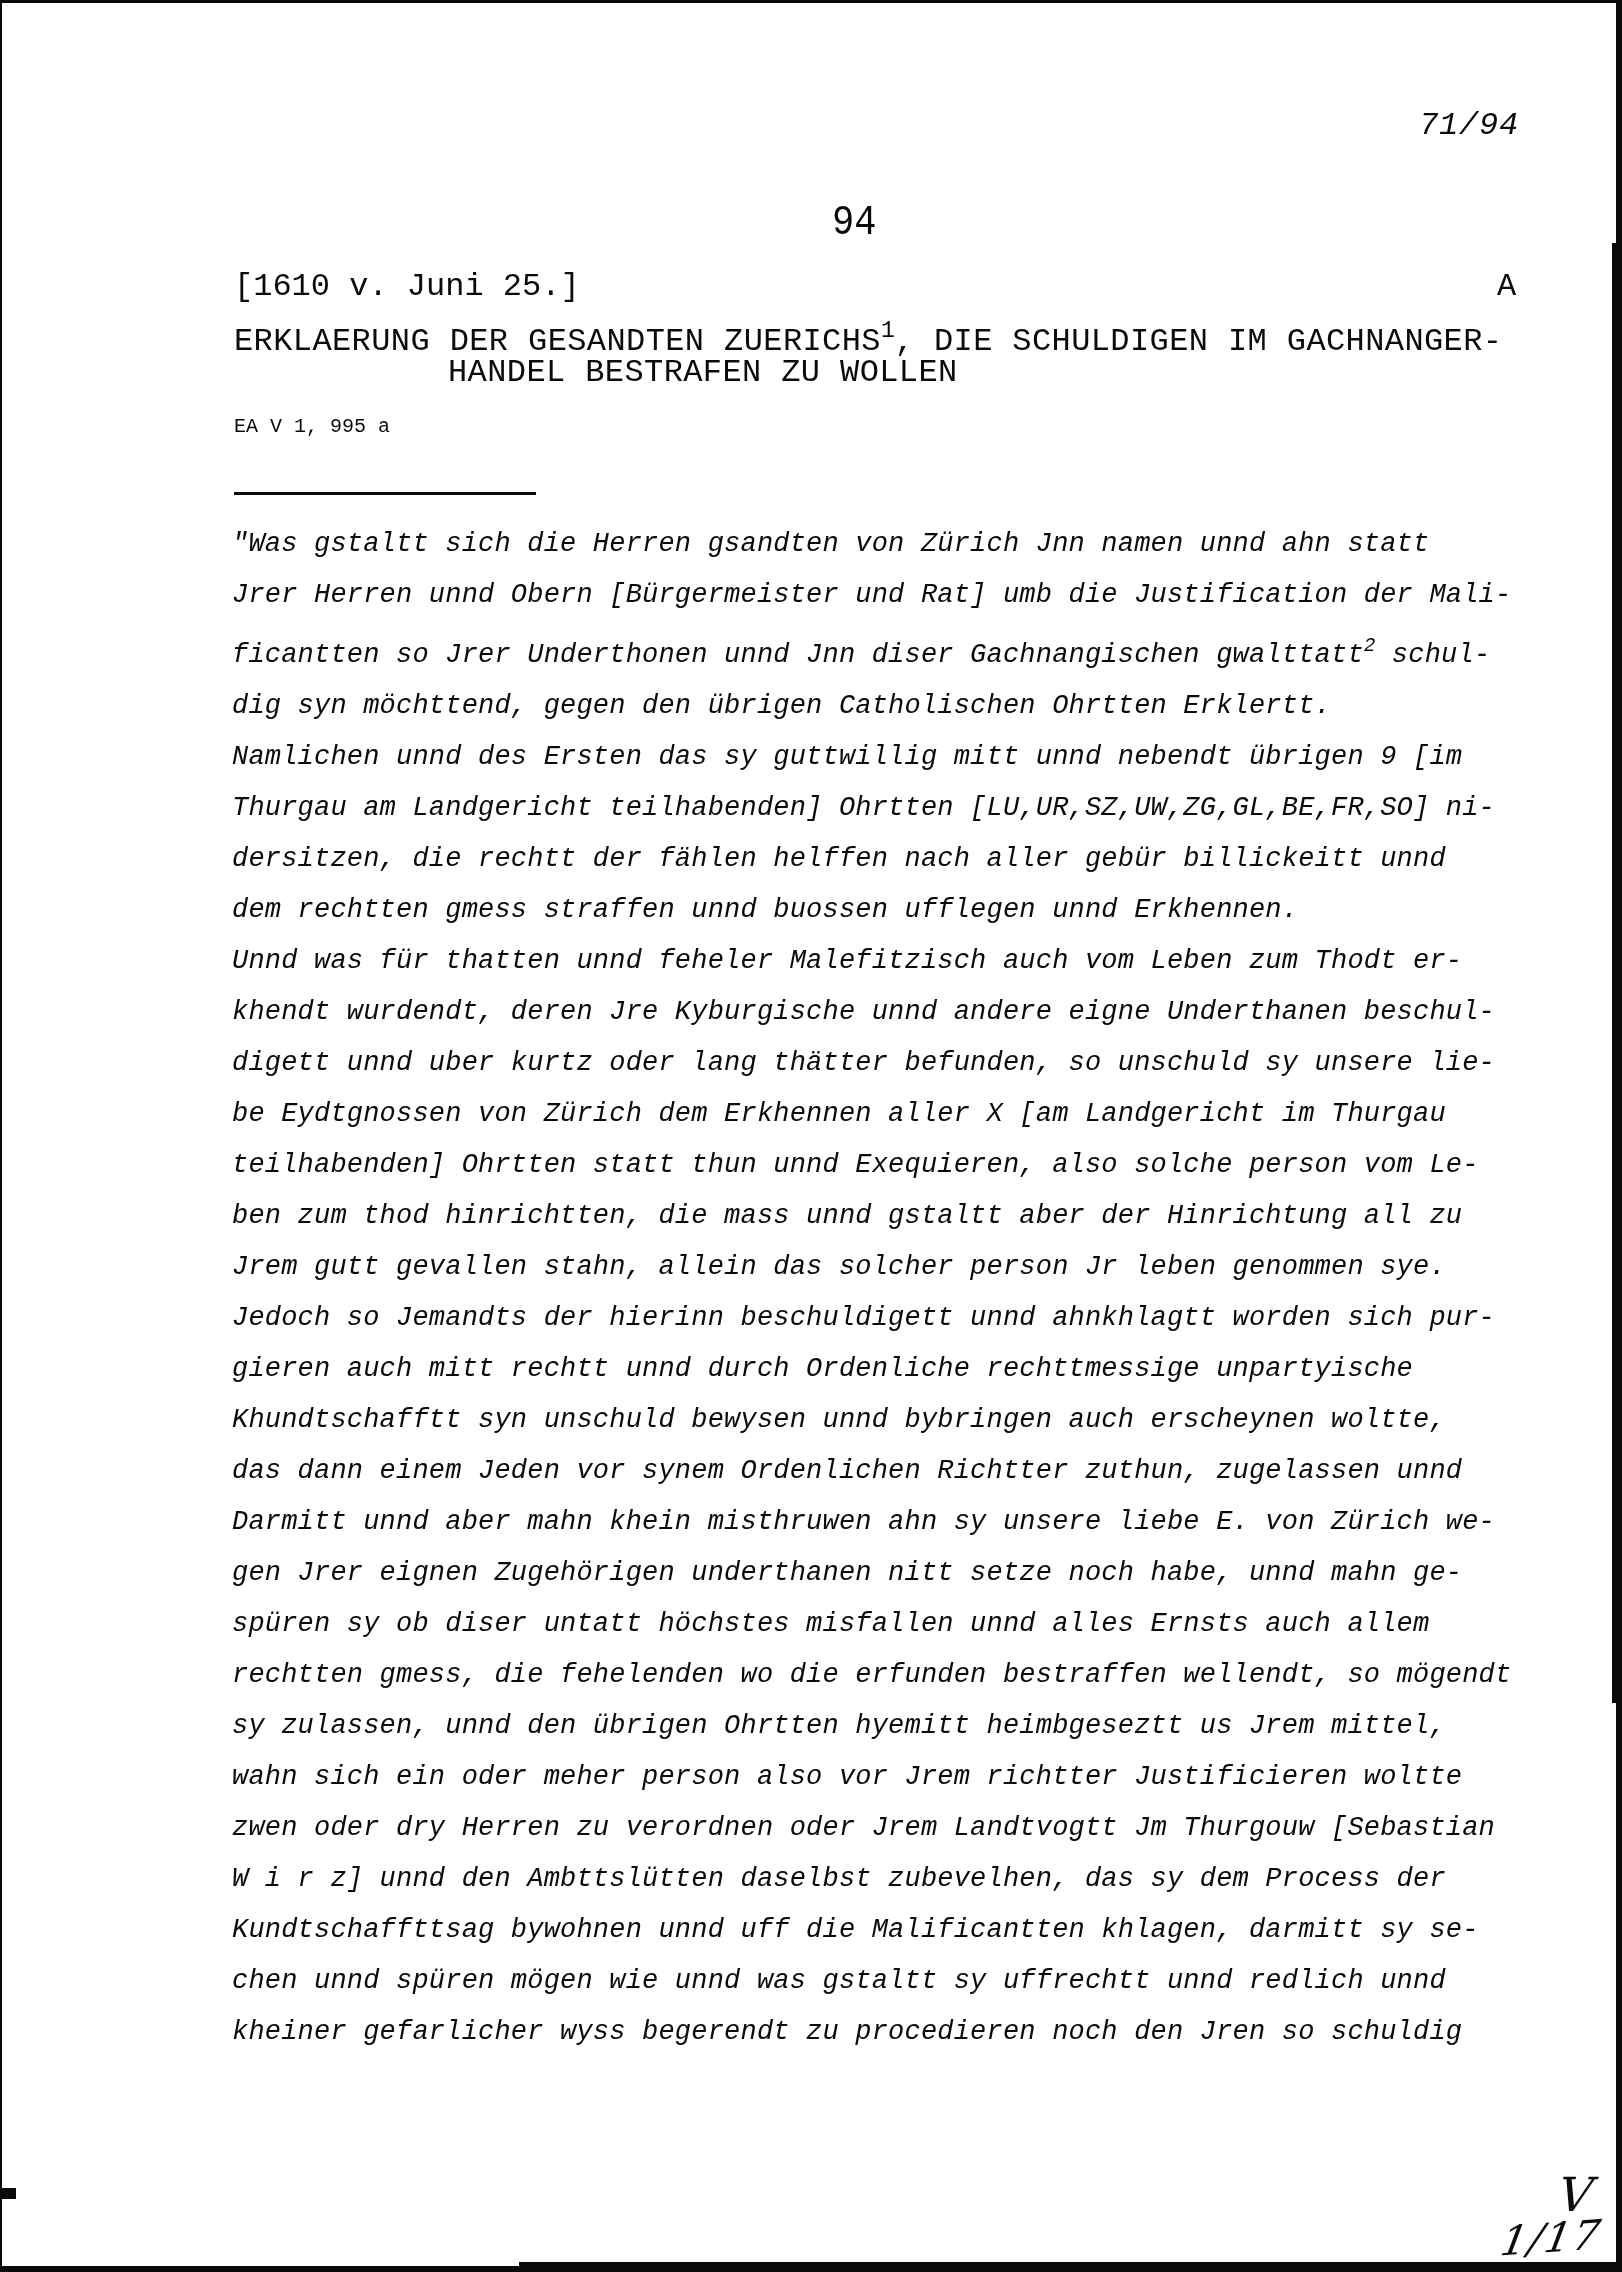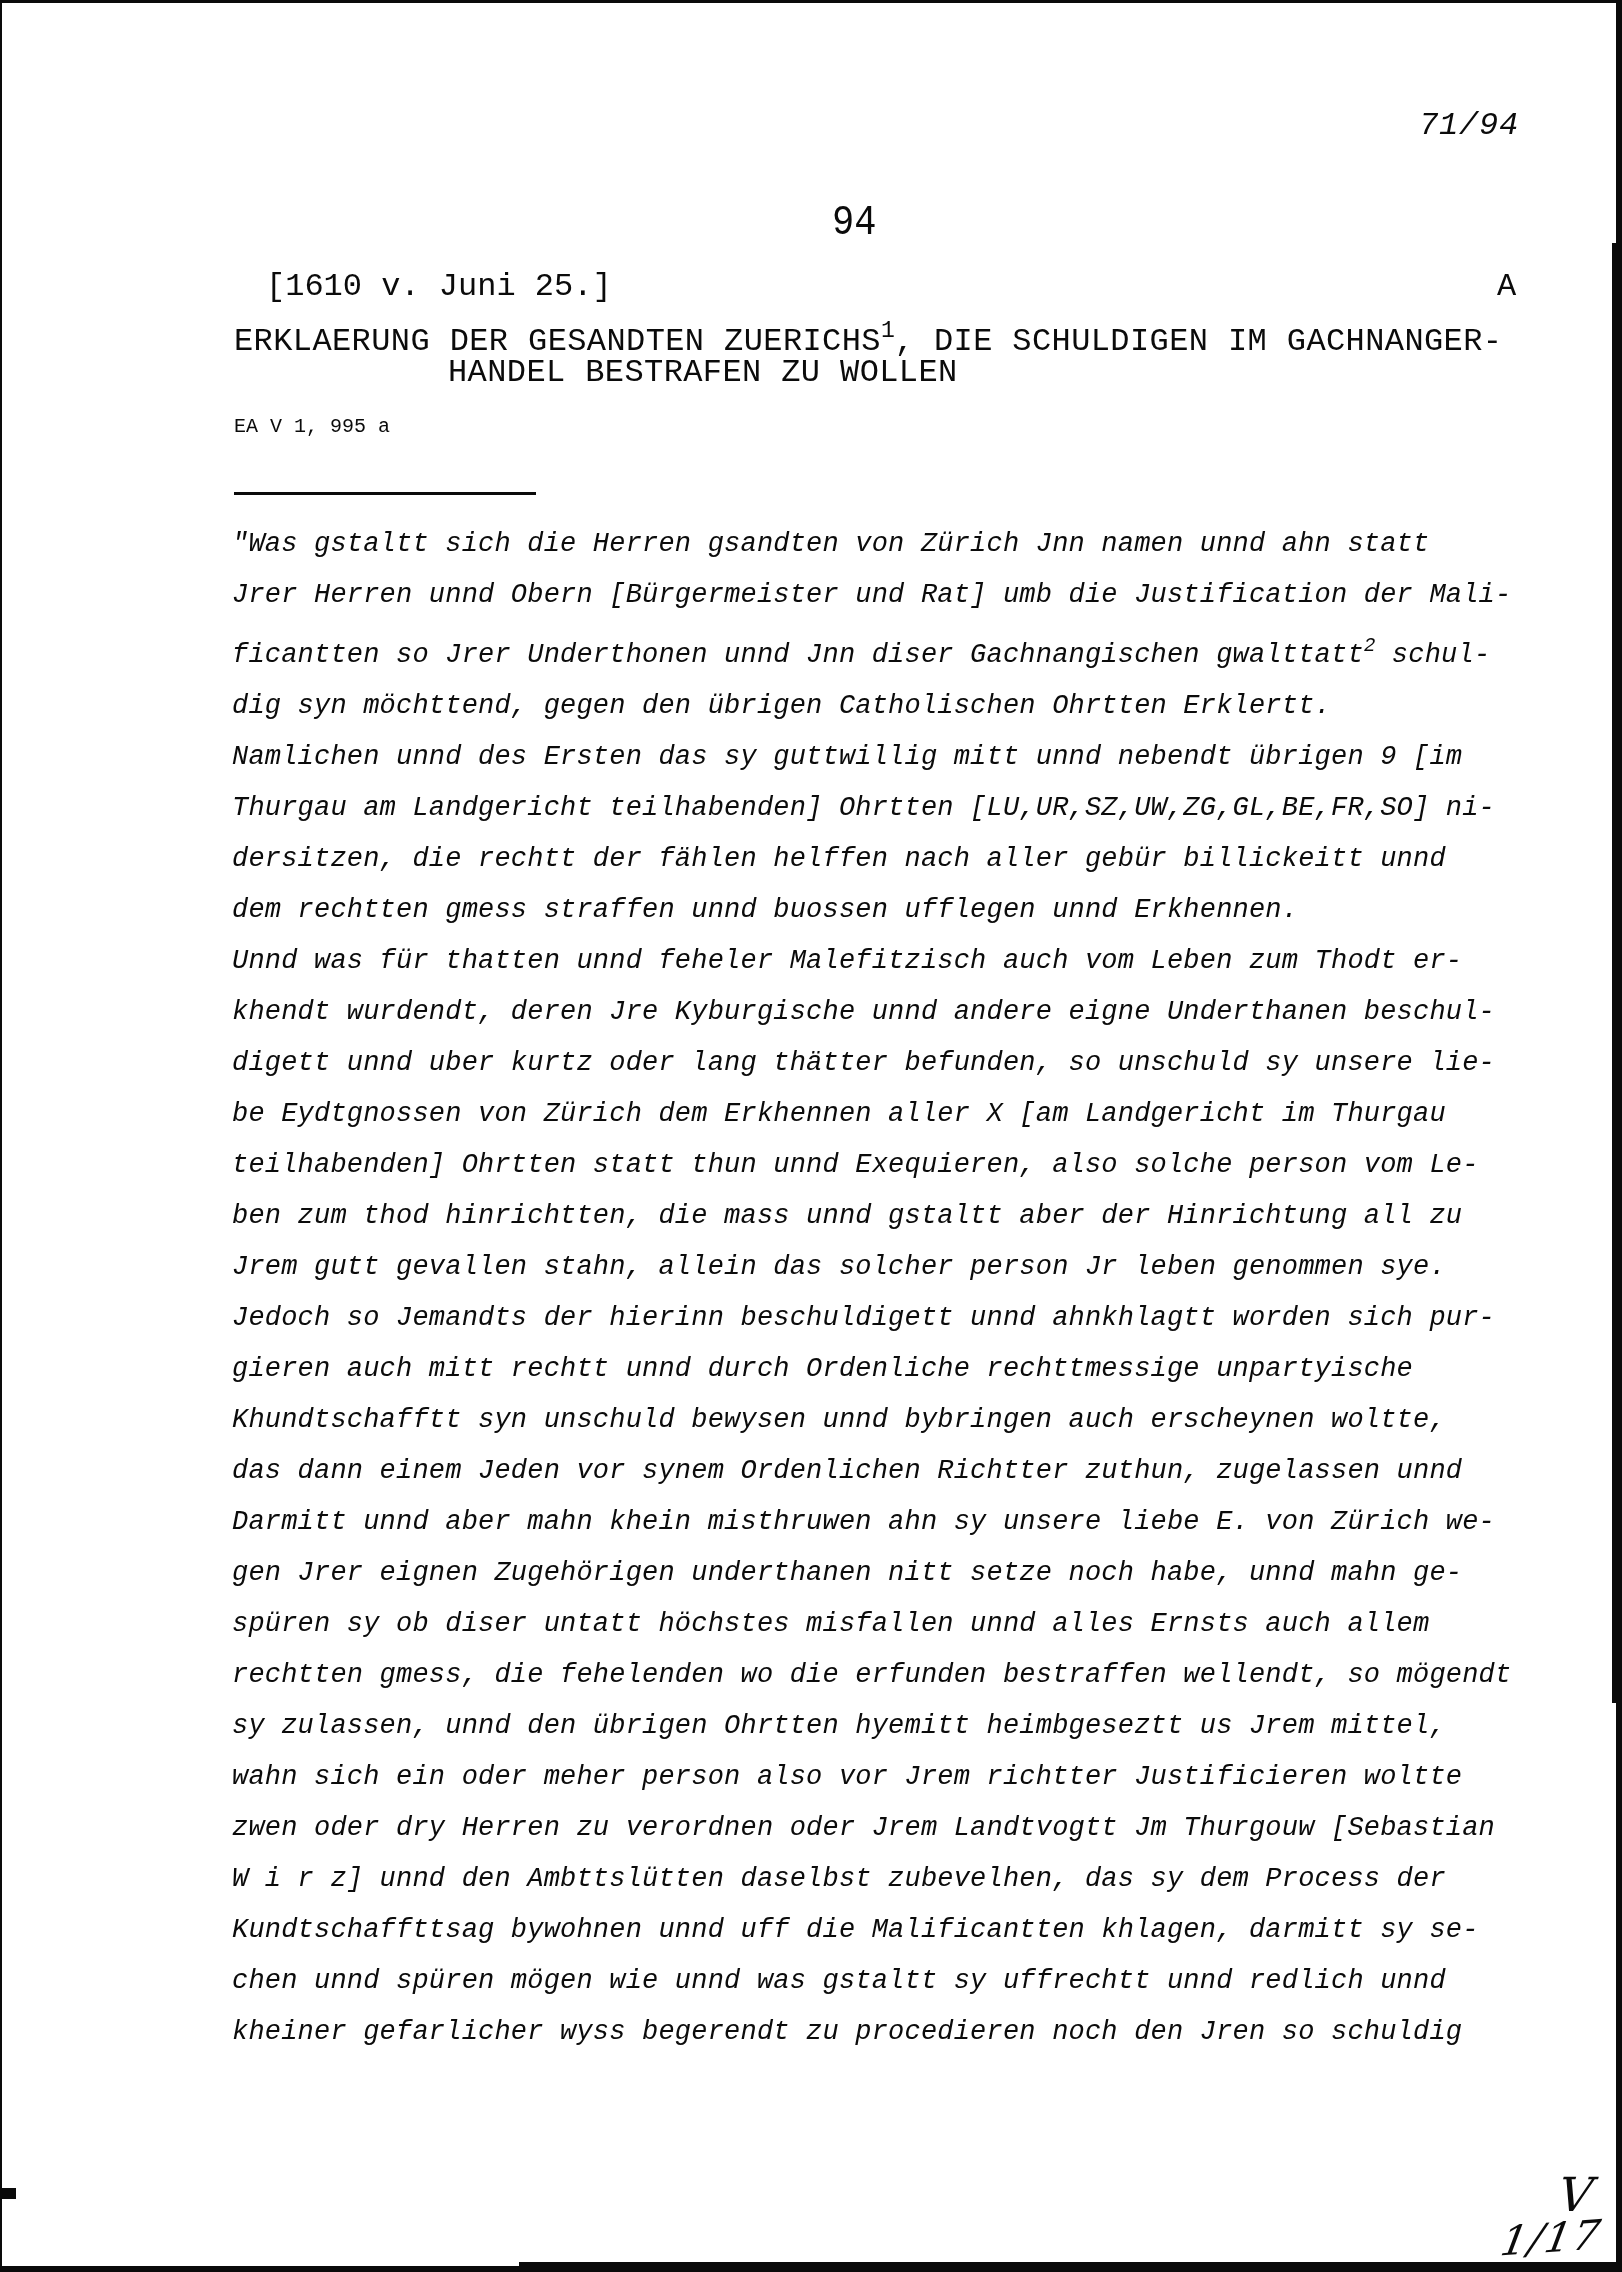--- a/index.html
+++ b/index.html
@@ -33,21 +33,21 @@
     font-size: 32px; font-style: italic;
     letter-spacing: 0.8px;
     margin-left: 27px;
   }
   .pagenum {
     left: 832px; top: 198px;
     font-size: 37px;
     transform: scaleY(1.15);
     transform-origin: top left;
   }
-  .dateline { left: 234px; top: 268px; font-size: 32px; margin-left: 32px; }
+  .dateline { left: 234px; top: 268px; font-size: 32px; }
   .marginletter { left: 1497px; top: 268px; font-size: 32px; }
   .title-line { font-size: 32px; letter-spacing: 0.4px; }
   .title-1 { left: 234px; top: 318px; }
   .title-2 { left: 448px; top: 354px; text-align: right; }
   .sup {
     font-size: 0.72em;
     vertical-align: 0.55em;
     letter-spacing: 0;
   }
   .sourceref {

